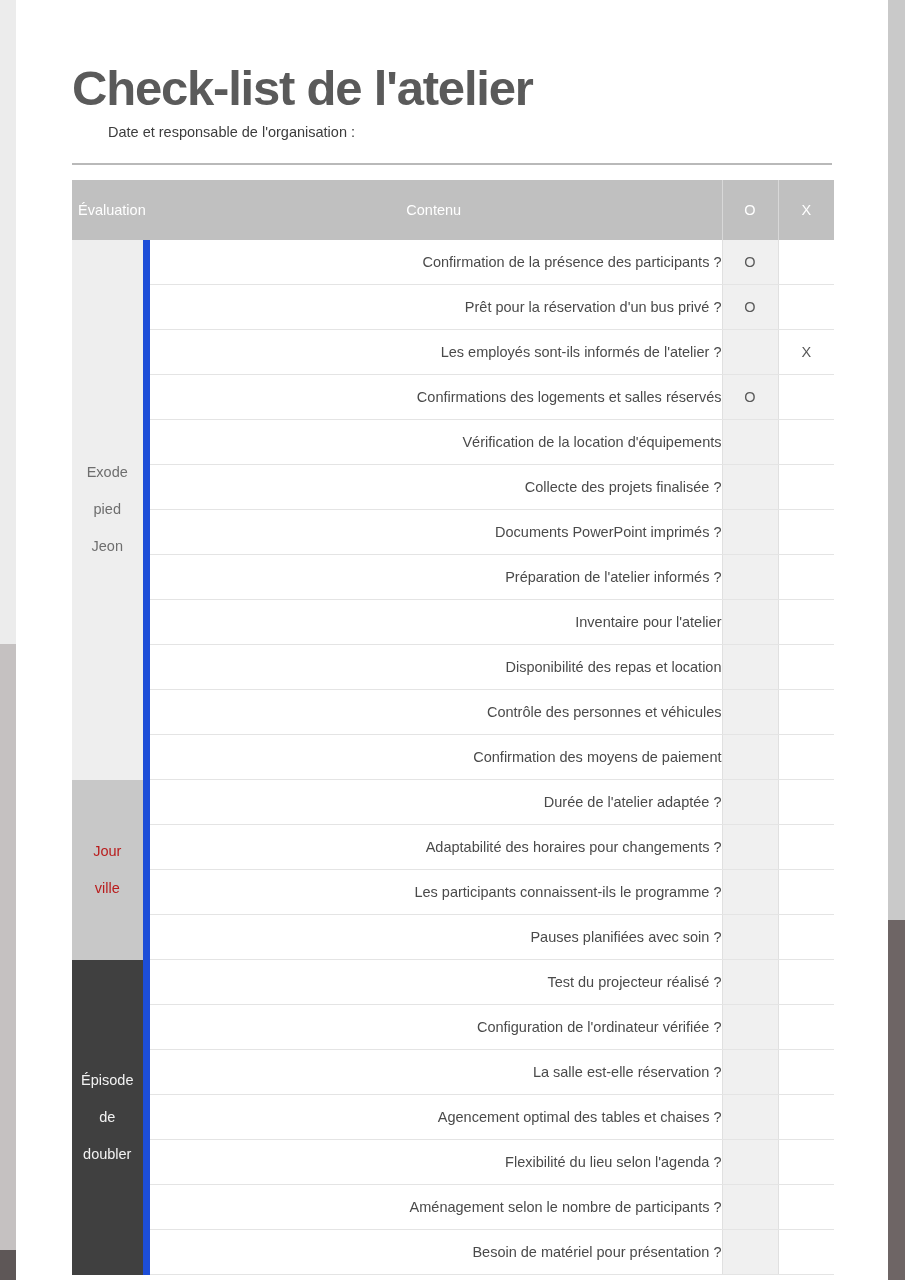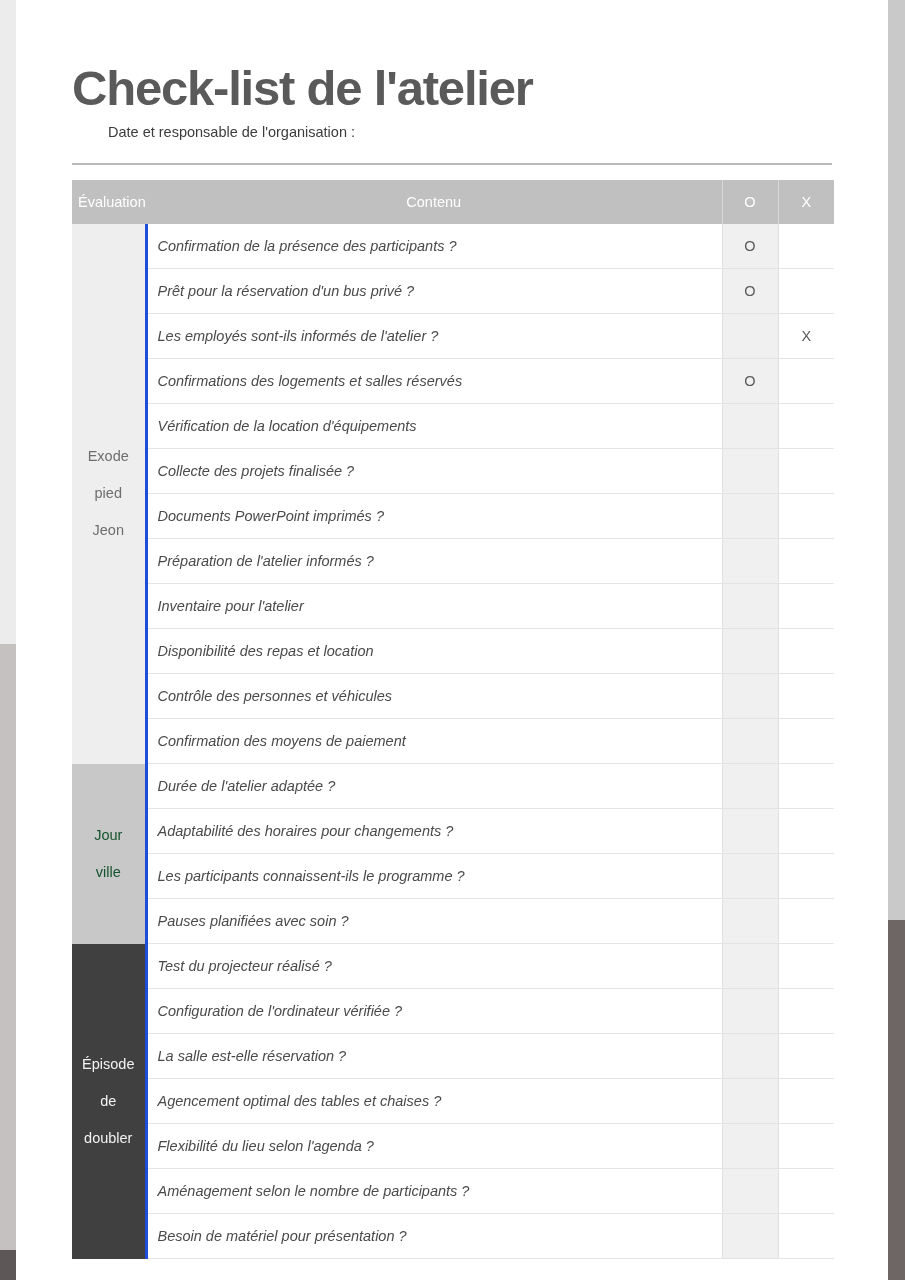--- a/index.html
+++ b/index.html
@@ -82,21 +82,21 @@
     width: 762px;
     border-collapse: collapse;
     table-layout: fixed;
   }
   #checklist-table col.c-eval    { width: 74px; }
   #checklist-table col.c-content { width: 576px; }
   #checklist-table col.c-o       { width: 56px; }
   #checklist-table col.c-x       { width: 56px; }
 
   thead th {
-    height: 44px;
+    height: 60px;
     background: #c0c0c0;
     color: #ffffff;
     font-size: 14.5px;
     font-weight: normal;
     padding: 0;
     border: none;
   }
   th.h-eval {
     text-align: left;
     padding-left: 6px;
@@ -113,32 +113,31 @@
     padding: 0;
     background: #ffffff;
   }
   td.cell-eval {
     text-align: center;
     vertical-align: middle;
     font-size: 14.5px;
     color: #6b6b6b;
     line-height: 37px;
     padding: 16px 2px;
-    border-right: 3px solid #1d4ed8;
+    border-right: 7px solid #1d4ed8;
   }
   td.cell-eval.g1 { background: #eeeeee; color: #6e6e6e; }
-  td.cell-eval.g2 { background: #c8c8c8; color: #14532d; }
+  td.cell-eval.g2 { background: #c8c8c8; color: #b91c1c; }
   td.cell-eval.g3 { background: #a9a9a9; color: #f2f2f2; }
 
   td.cell-content {
     padding-left: 10px;
-    text-align: left;
+    text-align: right;
     border-top: 1px solid #e4e4e4;
     border-bottom: 1px solid #e4e4e4;
-    font-style: italic;
   }
   tbody tr:first-child td.cell-content { border-top: none; }
 
   td.cell-o {
     background: #f0f0f0;
     text-align: center;
     border-top: 1px solid #e4e4e4;
     border-bottom: 1px solid #e4e4e4;
     border-left: 1px solid #e0e0e0;
     color: #595959;

